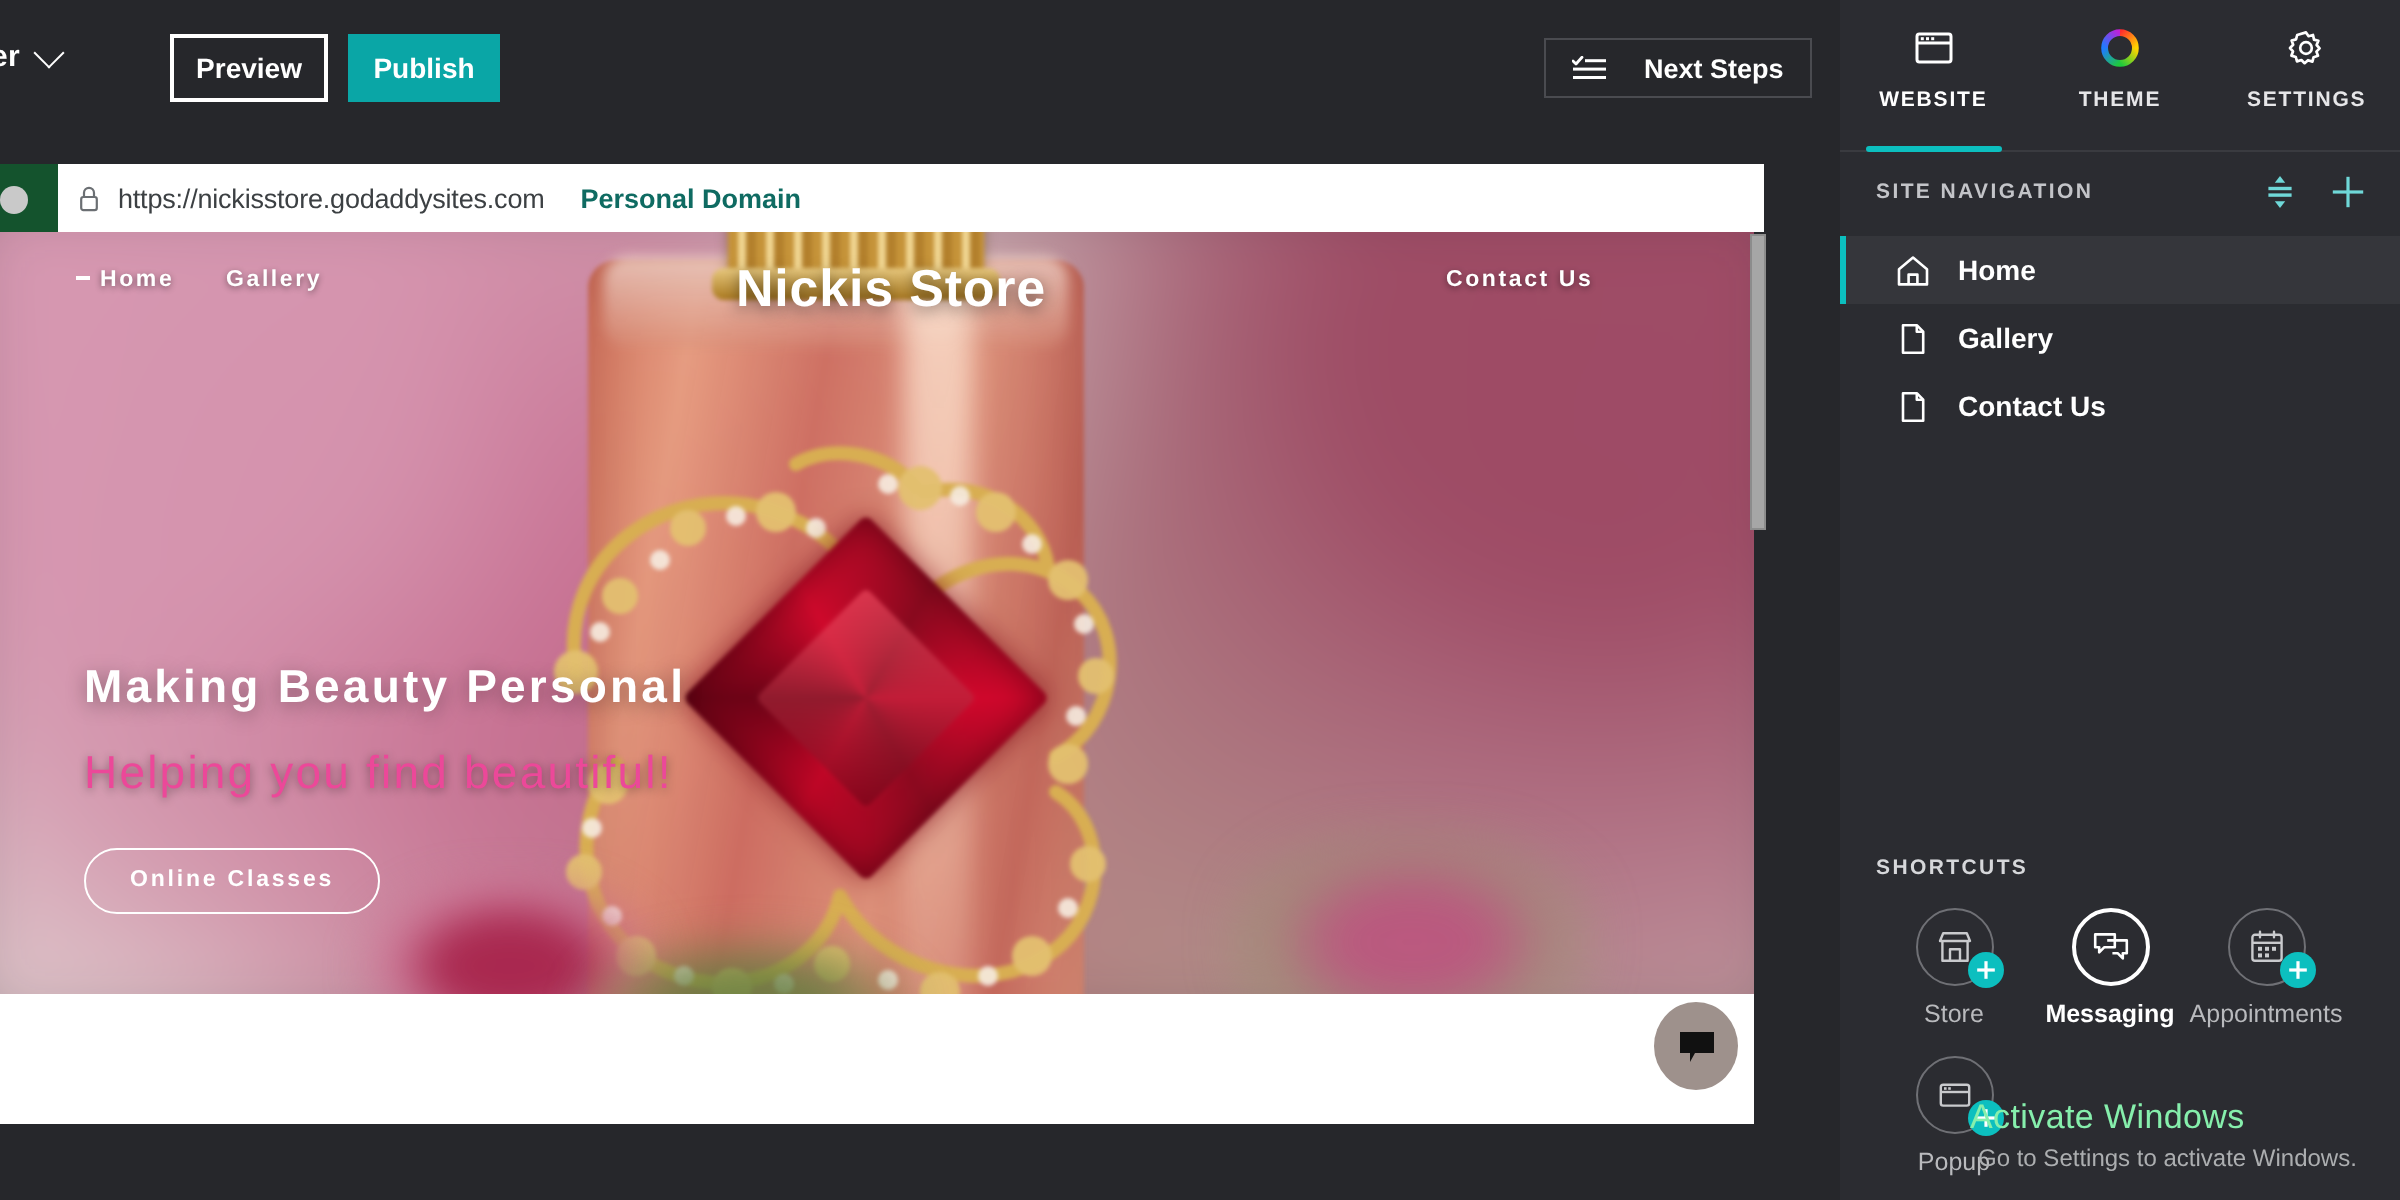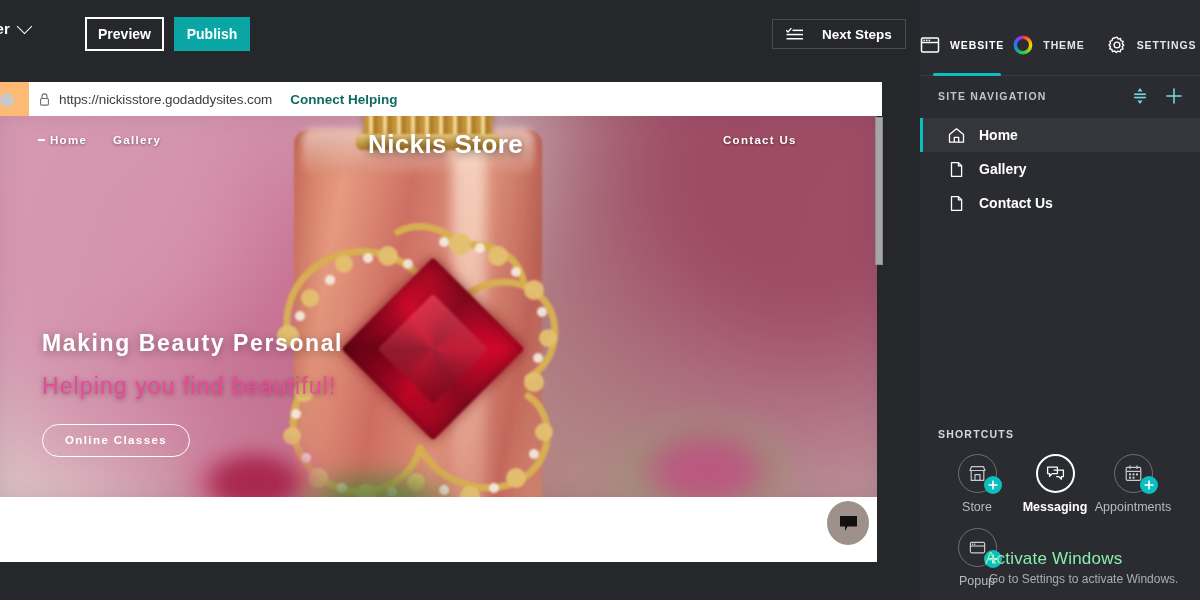--- a/index.html
+++ b/index.html
@@ -55,21 +55,21 @@
     border:1px solid #4a4b50; background:transparent;
     color:#ffffff; font-size:13.5px; font-weight:700;
     font-family:"Liberation Sans", sans-serif;
     cursor:pointer; display:flex; align-items:center; gap:19px;
   }
   .icon-checklist { display:block; width:17px; height:13px; }
 
   
   .browser-bar {
     position:absolute; left:0; top:82px; width:882px; height:34px;
-    background:#fdba74;
+    background:#14532d;
   }
   .browser-dot {
     position:absolute; left:0px; top:11px; width:14px; height:14px;
     border-radius:50%; background:#c9c9c9;
   }
   .url-pill {
     position:absolute; left:29px; top:0px; width:853px; height:34px;
     background:#ffffff; display:flex; align-items:center; gap:9px;
     padding-left:10px;
   }
@@ -247,21 +247,21 @@
   
   .panel {
     position:absolute; left:920px; top:0; width:280px; height:600px;
     background:#2b2c31;
   }
   .panel-tabs {
     position:relative; height:76px; display:flex;
     border-bottom:1px solid #3a3b40;
   }
   .panel-tab {
-    flex:1; display:flex; flex-direction:row; align-items:center;
+    flex:1; display:flex; flex-direction:column; align-items:center;
     justify-content:flex-start; padding-top:14px; gap:10px; cursor:pointer;
     position:relative;
   }
   .panel-tab .tab-label {
     font-size:10.5px; font-weight:700; letter-spacing:.9px; color:#ffffff;
   }
   .panel-tab.inactive .tab-label { color:#e6e6e8; }
   .panel-tab .underline {
     position:absolute; bottom:-1px; left:50%; transform:translateX(-50%);
     width:68px; height:3px; background:#0cbfbf; border-radius:2px;
@@ -357,21 +357,21 @@
     </div>
 
     <div class="browser-bar">
       <div class="browser-dot"></div>
       <div class="url-pill">
         <svg class="lock-icon" viewBox="0 0 11 13">
           <path d="M3 5.5 V3.4 a2.5 2.5 0 0 1 5 0 V5.5" fill="none" stroke="#6b6f73" stroke-width="1.1"></path>
           <rect x="1.6" y="5.5" width="7.8" height="6.6" rx="1.1" fill="none" stroke="#6b6f73" stroke-width="1.1"></rect>
         </svg>
         <span class="url-text">https://nickisstore.godaddysites.com</span>
-        <span class="connect-domain">Connect Helping</span>
+        <span class="connect-domain">Personal Domain</span>
       </div>
     </div>
 
     <div class="canvas">
 
       <div class="hero-photo">
         <div class="bg"></div>
 
         <div class="bottle">
           <div class="glass"></div>

